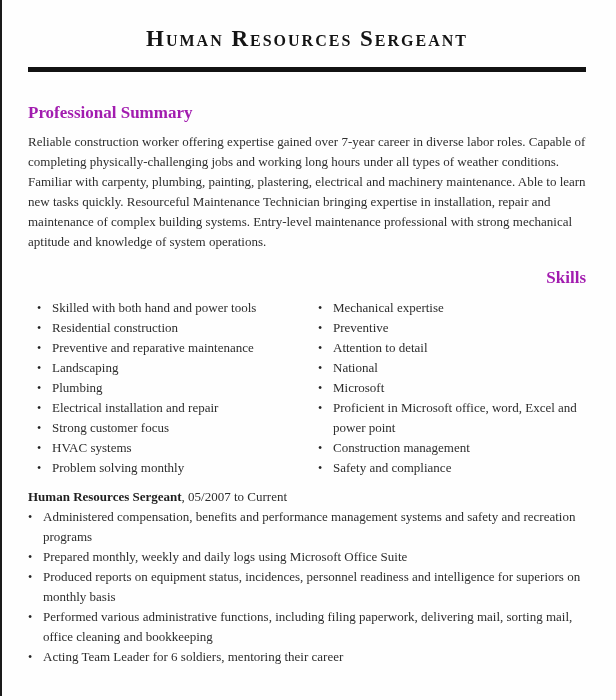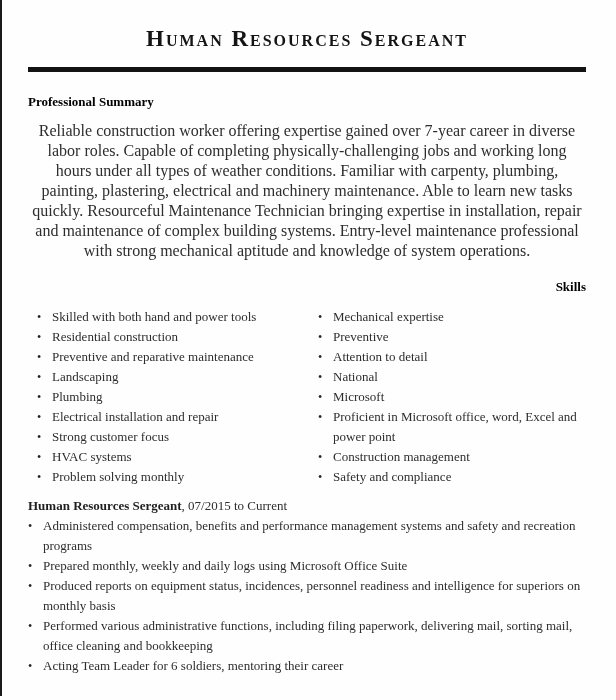--- a/index.html
+++ b/index.html
@@ -28,34 +28,33 @@
     line-height: 30px;
     color: #141414;
   }
   .double-rule {
     margin-top: 13px;
     height: 2px;
     border-top: 2px solid #131313;
     border-bottom: 3px solid #131313;
   }
   .sec-heading {
-    margin: 19px 0 0 0;
-    font-size: 13px;
+    margin: 30px 0 0 0;
+    font-size: 17px;
     font-weight: 700;
     line-height: 21px;
-    color: #000000;
+    color: #a21caf;
   }
   .sec-heading.skills-h { margin-top: 15px; text-align: right; }
   .sec-heading.work-h { margin-top: 13px; }
   .body-text {
     margin: 9px 0 0 0;
-    font-size: 16px;
+    font-size: 13px;
     line-height: 20px;
     color: #2d2d2d;
-    text-align: center;
   }
   .skills-cols {
     display: flex;
     margin-top: 10px;
     padding-left: 9px;
   }
   .skills-col-left { width: 281px; flex: 0 0 281px; }
   .skills-col-right { width: 262px; flex: 0 0 262px; }
   ul.blist {
     list-style: none;
@@ -170,21 +169,21 @@
               <span class="bullet">•</span>
               <span class="btext">Safety and compliance</span>
             </li>
         </ul>
       </div>
     </div>
   </div>
 
   <div>
     <div class="job">
-      <div class="job-line"><span class="bold">Human Resources Sergeant</span><span>, 07/2015 to Current</span></div>
+      <div class="job-line"><span class="bold">Human Resources Sergeant</span><span>, 05/2007 to Current</span></div>
       <ul class="blist work-bullets">
         <li>
             <span class="bullet">•</span>
             <span class="btext">Administered compensation, benefits and performance management systems and safety and recreation programs</span>
           </li>
         <li>
             <span class="bullet">•</span>
             <span class="btext">Prepared monthly, weekly and daily logs using Microsoft Office Suite</span>
           </li>
         <li>

